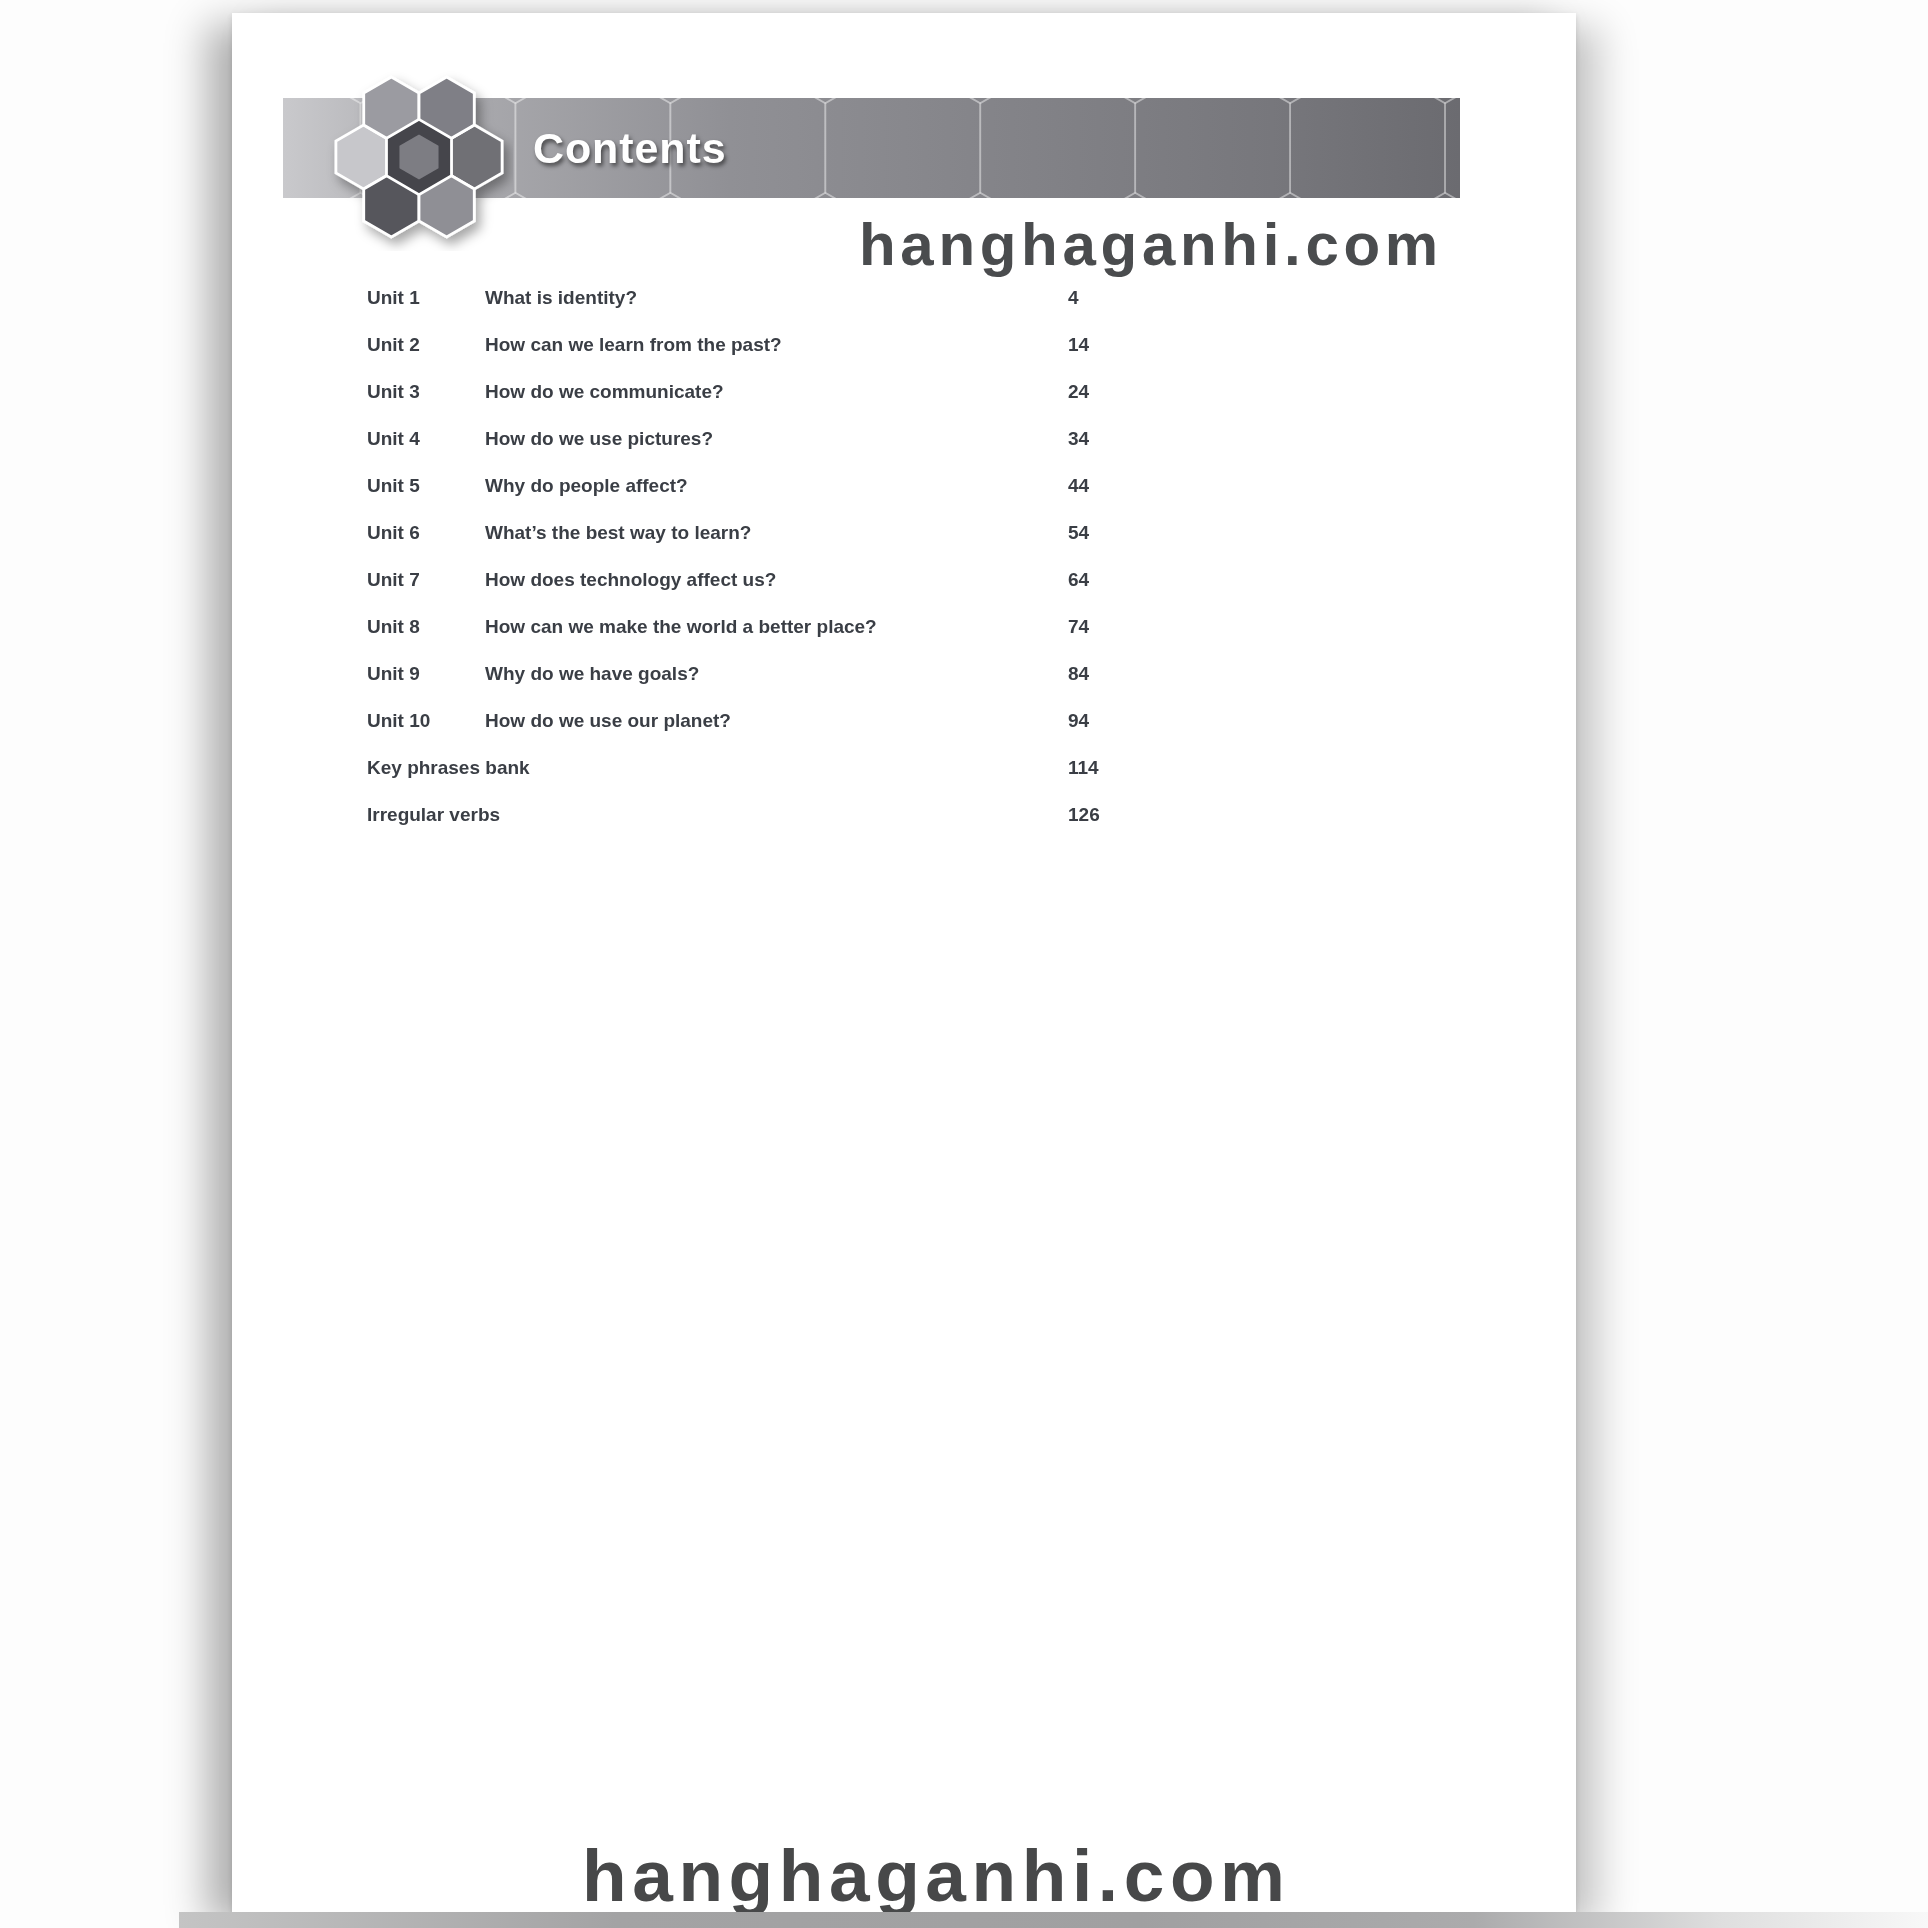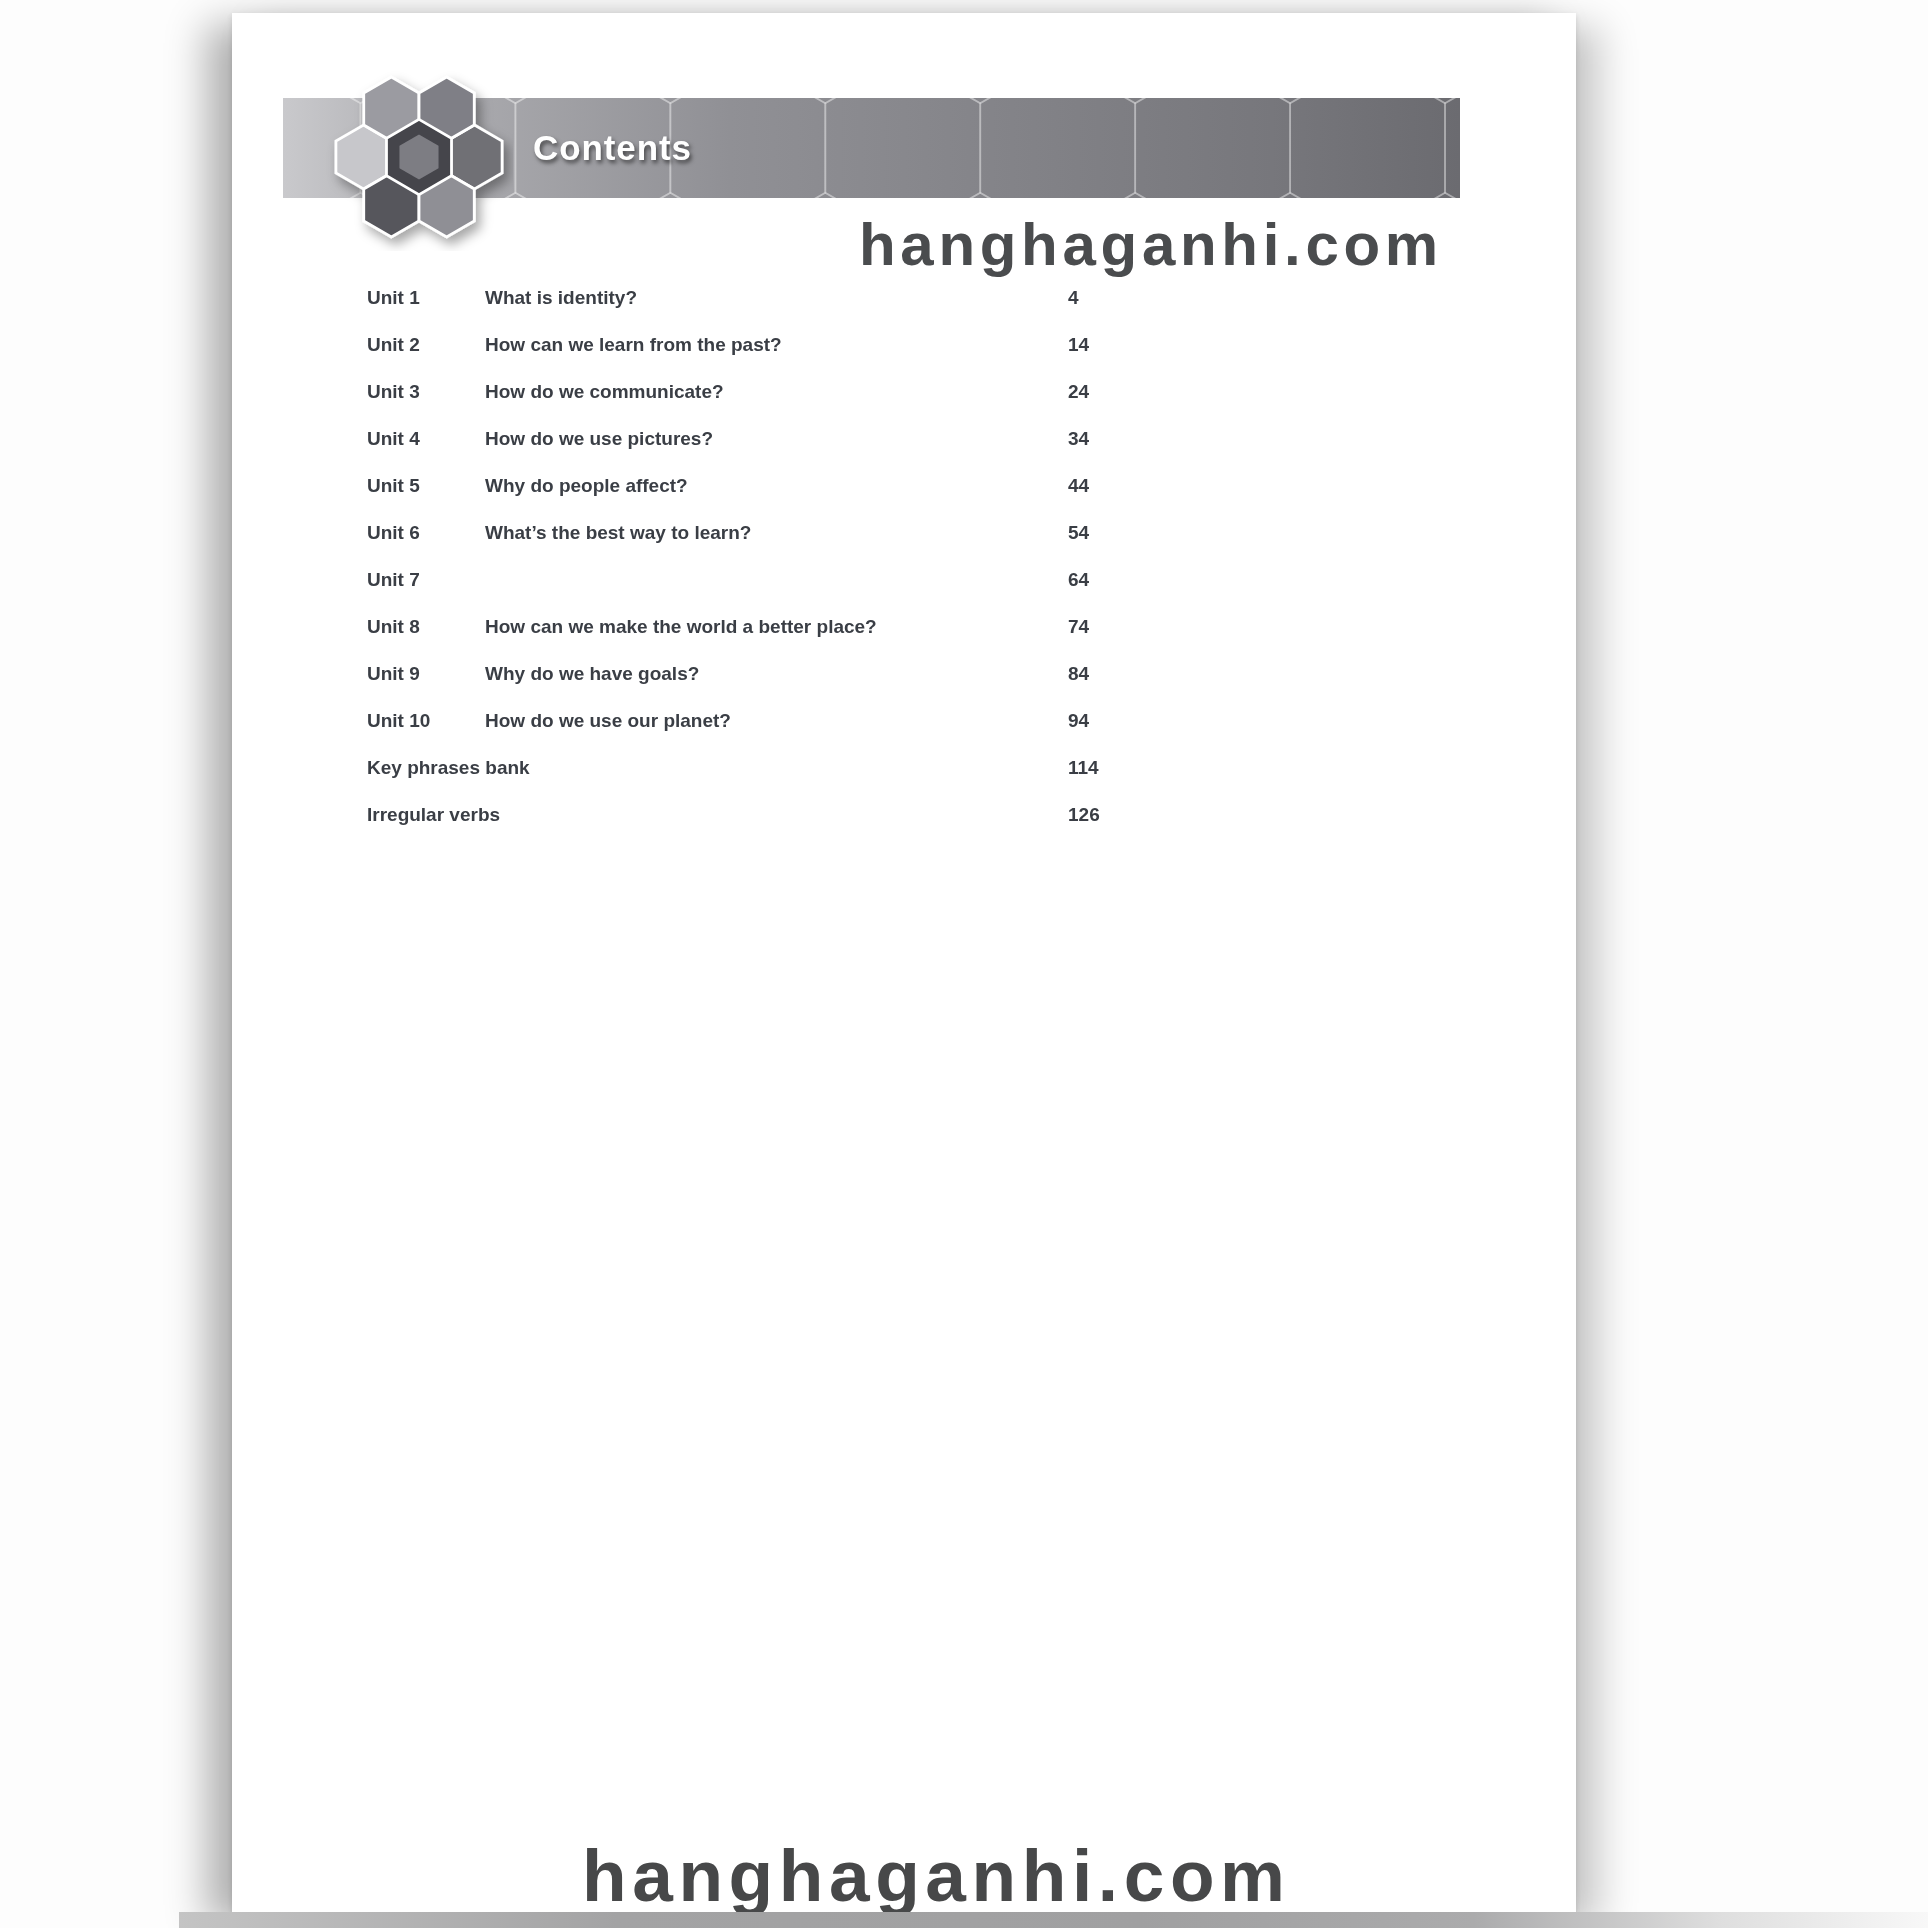--- a/index.html
+++ b/index.html
@@ -6,21 +6,21 @@
   #canvas{position:relative;width:1928px;height:1928px;overflow:hidden;background:#fdfdfd;
           font-family:"Liberation Sans",sans-serif;}
   
   .page{position:absolute;left:232px;top:13px;width:1344px;height:1900px;background:#ffffff;
         box-shadow:-26px 11.3px 38px rgba(0,0,0,.30), 24.5px 13px 36px rgba(0,0,0,.20), 0 1.9px 5.6px rgba(0,0,0,.12);}
   
   .banner{position:absolute;left:51px;top:85px;width:1177px;height:100px;overflow:hidden;
           background:linear-gradient(to right,#c9c9cc 0%,#ababaf 14%,#909095 38%,#838388 62%,#77777c 84%,#6b6b70 100%);}
   .banner svg.hexpattern{position:absolute;left:0;top:0;}
   .banner-title{position:absolute;left:250px;top:0;height:100px;display:flex;align-items:center;
-          color:#ffffff;font-size:35px;font-weight:700;letter-spacing:0.9px;
+          color:#ffffff;font-size:43px;font-weight:700;letter-spacing:0.9px;
           text-shadow:1.9px 2.8px 4.7px rgba(0,0,0,.55);}
   .logo{position:absolute;left:93px;top:50px;width:188px;height:188px;}
   
   .wm{position:absolute;color:#4a4c4e;font-weight:700;white-space:nowrap;margin-top:12px;}
   .wm-top{left:627px;top:185px;font-size:60px;letter-spacing:4.7px;}
   .wm-bottom{left:350px;top:1809px;font-size:73px;letter-spacing:5.6px;color:#474849;}
   
   .toc{position:absolute;left:135px;top:261px;width:998px;color:#3a3e45;font-weight:700;font-size:19px;}
   .toc-row{position:relative;height:47px;display:flex;align-items:center;}
   .toc-unit{width:118px;flex:0 0 118px;}
@@ -121,20 +121,21 @@
         <span class="toc-title">Why do people affect?</span>
         <span class="toc-page">44</span>
       </div>
       <div class="toc-row">
         <span class="toc-unit">Unit 6</span>
         <span class="toc-title">What’s the best way to learn?</span>
         <span class="toc-page">54</span>
       </div>
       <div class="toc-row">
         <span class="toc-unit">Unit 7</span>
+        <span class="toc-title">How does technology affect us?</span>
         <span class="toc-page">64</span>
       </div>
       <div class="toc-row">
         <span class="toc-unit">Unit 8</span>
         <span class="toc-title">How can we make the world a better place?</span>
         <span class="toc-page">74</span>
       </div>
       <div class="toc-row">
         <span class="toc-unit">Unit 9</span>
         <span class="toc-title">Why do we have goals?</span>

